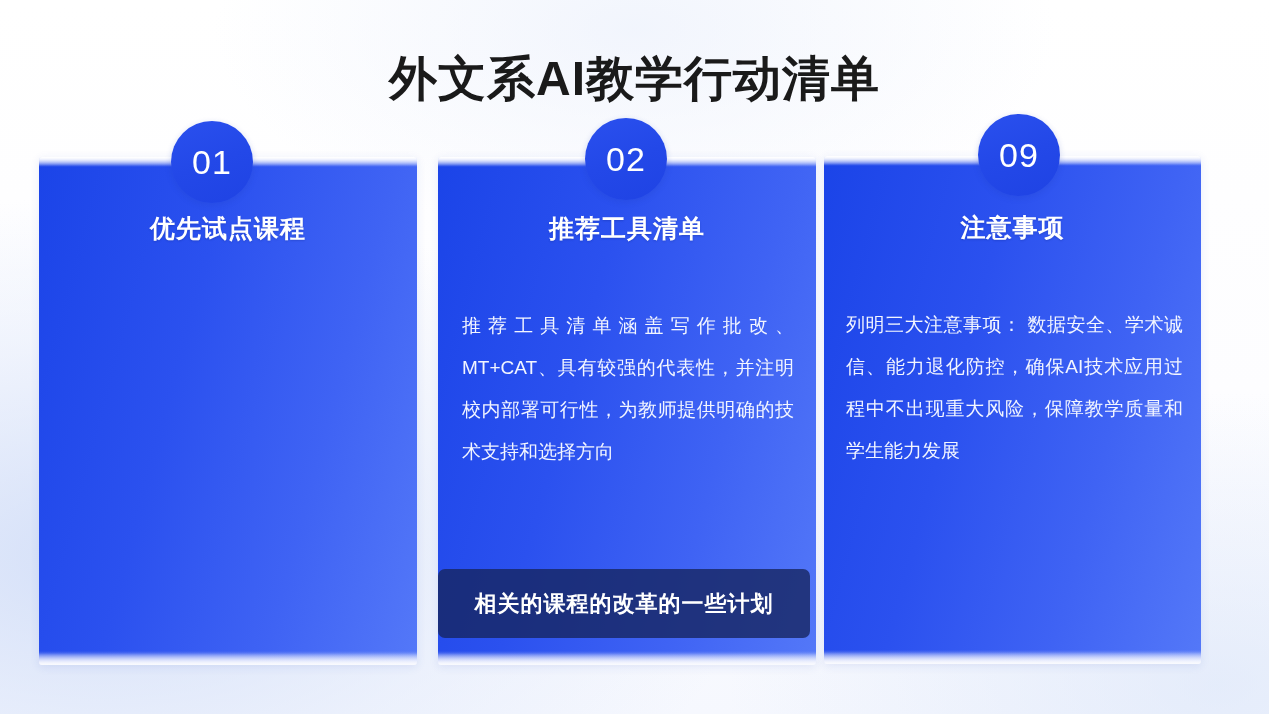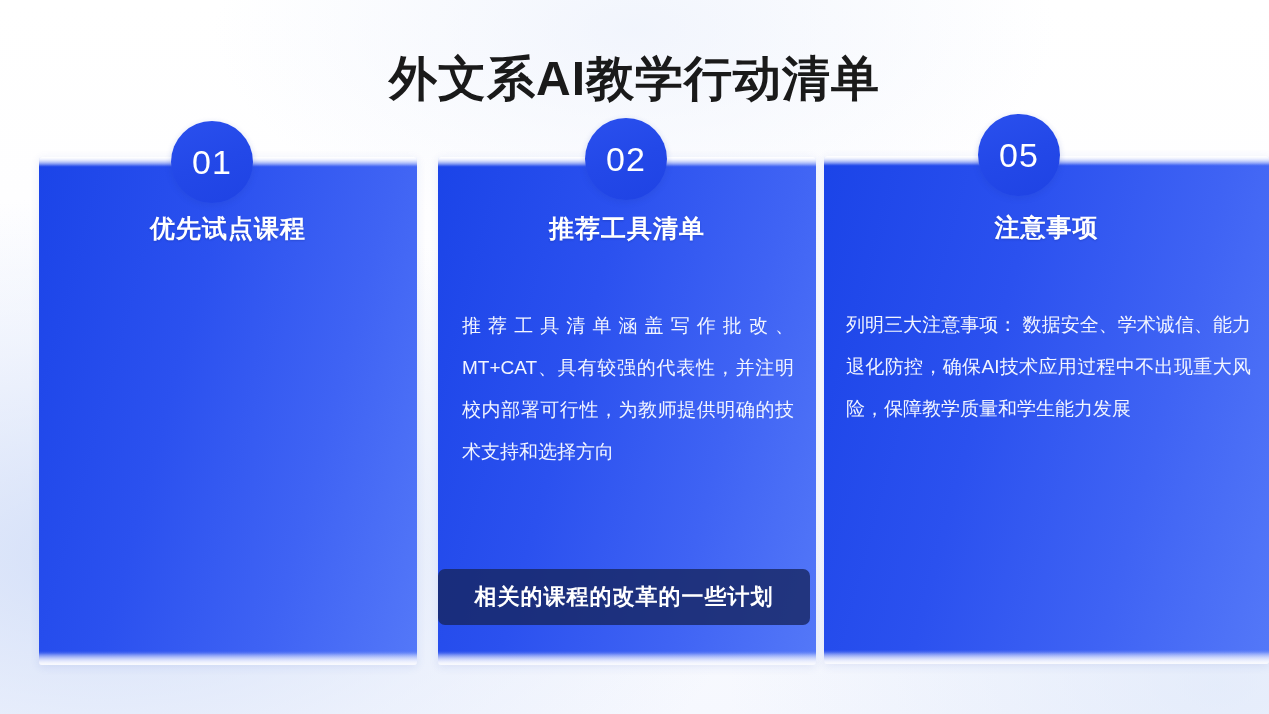--- a/index.html
+++ b/index.html
@@ -59,21 +59,21 @@
     content: "";
     position: absolute;
     inset: 0;
     pointer-events: none;
     background:
       linear-gradient(180deg, rgba(255,255,255,1) 0%, rgba(255,255,255,0.0) 10px),
       linear-gradient(0deg, rgba(249,250,254,1) 0%, rgba(249,250,254,0.0) 12px);
   }
   #card-1 { left: 39px; }
   #card-2 { left: 438px; }
-  #card-3 { left: 824px; width: 445px; top: 156px; }
+  #card-3 { left: 824px; width: 377px; top: 156px; }
 
   .card-inner {
     position: relative;
     z-index: 3;
     height: 100%;
   }
 
   .card-title {
     position: absolute;
     top: 55px;
@@ -121,21 +121,21 @@
   #badge-1 { left: 171px; top: 121px; }
   #badge-2 { left: 585px; top: 118px; }
   #badge-3 { left: 978px; top: 114px; }
 
   
   .caption-overlay {
     position: absolute;
     left: 438px;
     top: 569px;
     width: 372px;
-    height: 56px;
+    height: 69px;
     border-radius: 7px;
     background: rgba(22,38,96,0.80);
     color: #ffffff;
     font-size: 22px;
     font-weight: bold;
     letter-spacing: 1px;
     display: flex;
     align-items: center;
     justify-content: center;
     z-index: 8;
@@ -163,17 +163,17 @@
 
   <div class="card" id="card-3">
     <div class="card-inner">
       <div class="card-title">注意事项</div>
       <div class="card-body">列明三大注意事项： 数据安全、学术诚信、能力退化防控，确保AI技术应用过程中不出现重大风险，保障教学质量和学生能力发展</div>
     </div>
   </div>
 
   <div class="badge" id="badge-1">01</div>
   <div class="badge" id="badge-2">02</div>
-  <div class="badge" id="badge-3">05</div>
+  <div class="badge" id="badge-3">09</div>
 
   <div class="caption-overlay">相关的课程的改革的一些计划</div>
 
 </div>
 
 </body></html>

